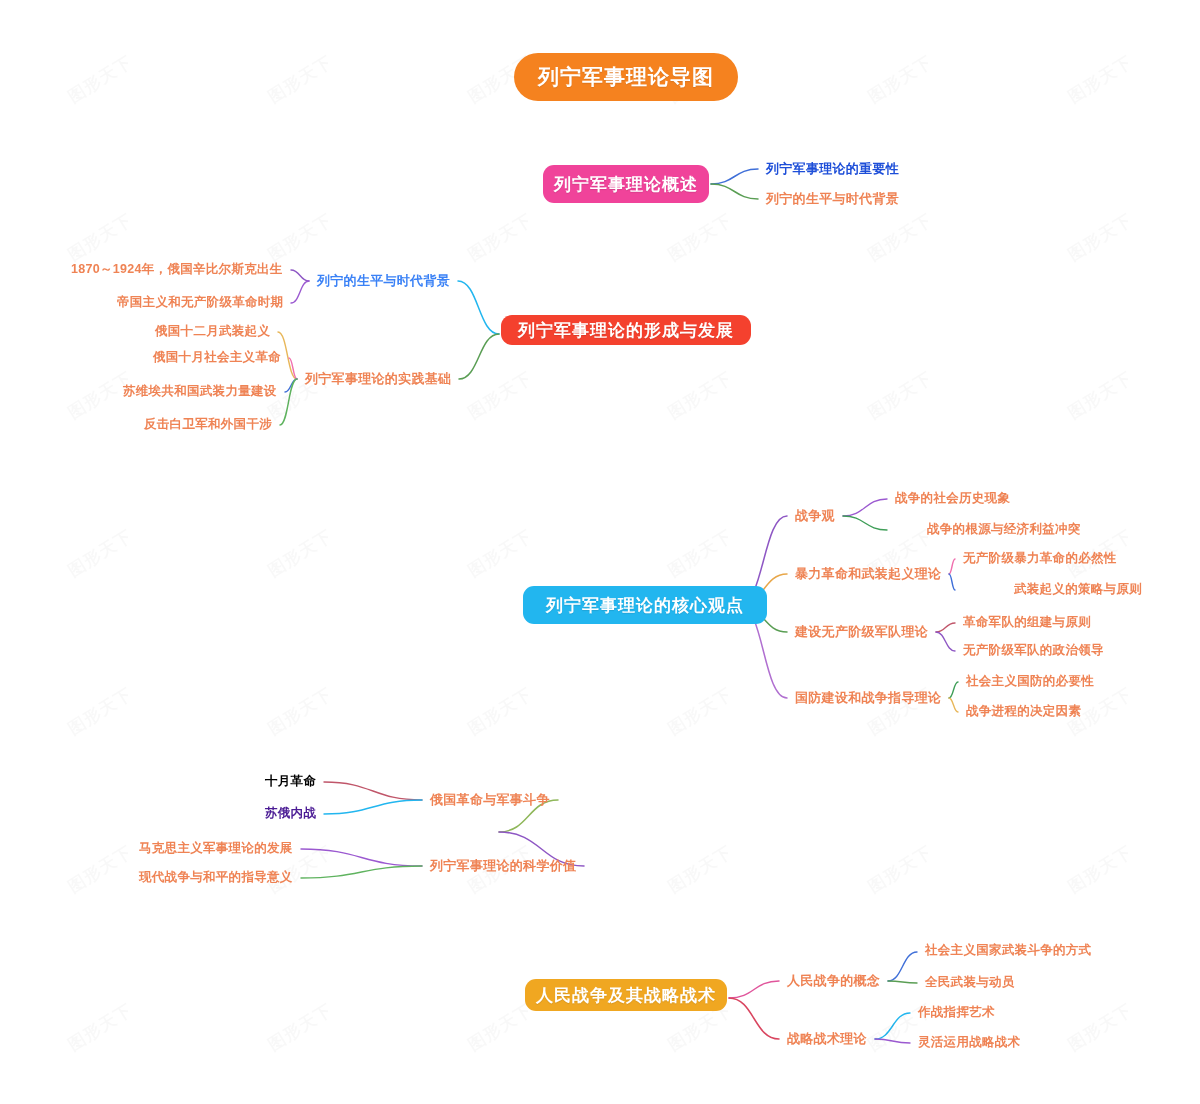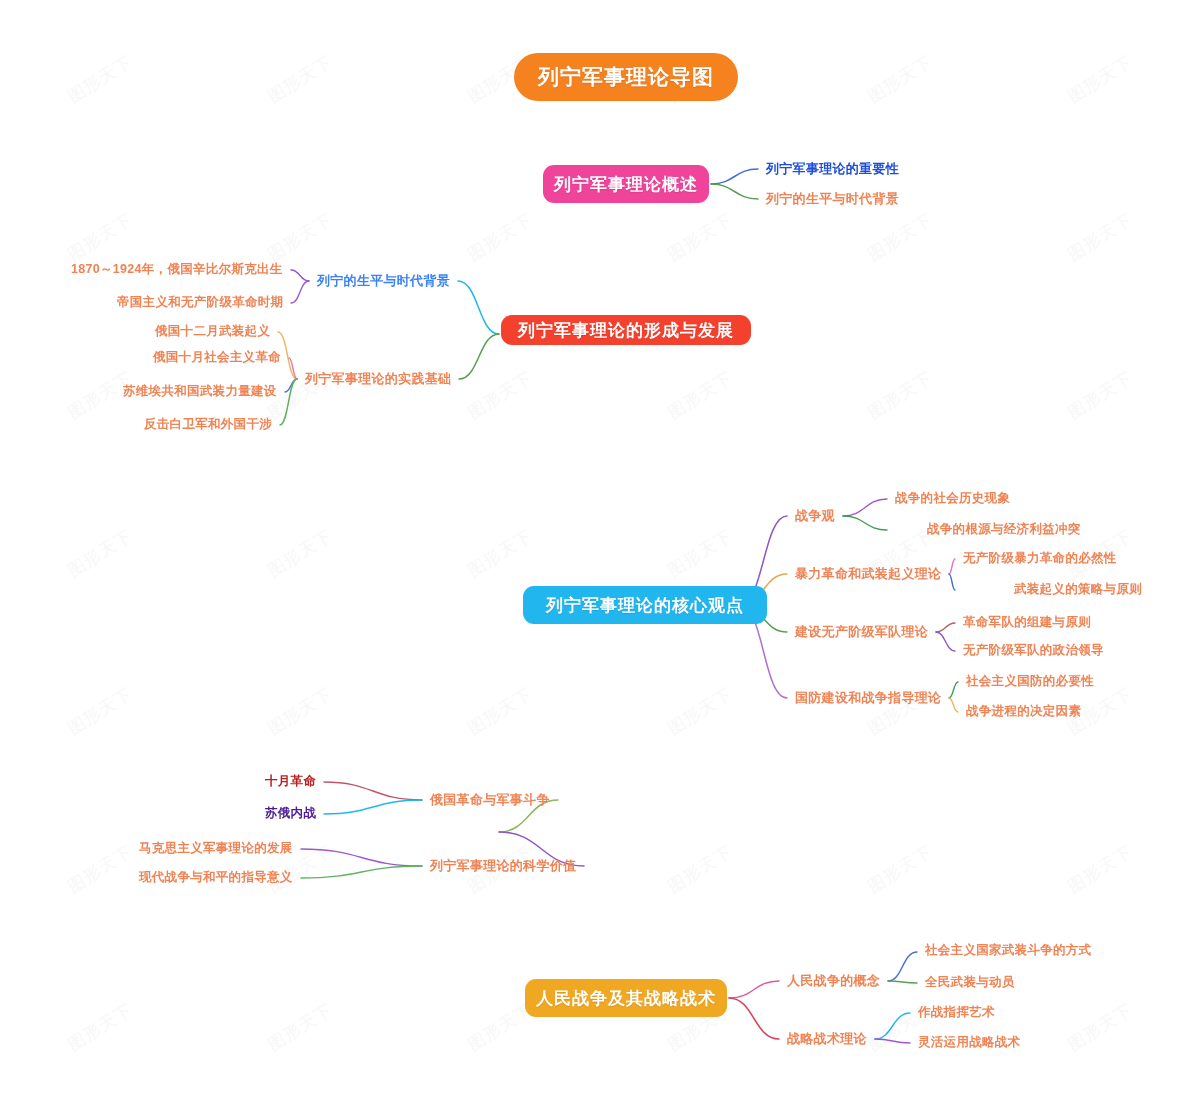--- a/index.html
+++ b/index.html
@@ -215,26 +215,26 @@
     <div class="leaf right l1" style="color: rgb(239, 131, 84); left: 795px; top: 567px;">暴力革命和武装起义理论</div>
     <div class="leaf right" style="color: rgb(239, 131, 84); left: 963px; top: 552px;">无产阶级暴力革命的必然性</div>
     <div class="leaf right" style="color: rgb(239, 131, 84); left: 974px; top: 583px; margin-left: 40px;">武装起义的策略与原则</div>
     <div class="leaf right l1" style="color: rgb(239, 131, 84); left: 795px; top: 625px;">建设无产阶级军队理论</div>
     <div class="leaf right" style="color: rgb(239, 131, 84); left: 963px; top: 616px;">革命军队的组建与原则</div>
     <div class="leaf right" style="color: rgb(239, 131, 84); left: 963px; top: 644px;">无产阶级军队的政治领导</div>
     <div class="leaf right l1" style="color: rgb(239, 131, 84); left: 795px; top: 691px;">国防建设和战争指导理论</div>
     <div class="leaf right" style="color: rgb(239, 131, 84); left: 966px; top: 675px;">社会主义国防的必要性</div>
     <div class="leaf right" style="color: rgb(239, 131, 84); left: 966px; top: 705px;">战争进程的决定因素</div>
     <div class="leaf right l1" style="color: rgb(239, 131, 84); left: 430px; top: 793px;">俄国革命与军事斗争</div>
-    <div class="leaf right" style="color: #b91c1c; left: 265px; top: 775px;">十月革命</div>
+    <div class="leaf right" style="color: #000000; left: 265px; top: 775px;">十月革命</div>
     <div class="leaf right" style="color: #4c1d95; left: 265px; top: 807px;">苏俄内战</div>
     <div class="leaf right l1" style="color: rgb(239, 131, 84); left: 430px; top: 859px;">列宁军事理论的科学价值</div>
     <div class="leaf right" style="color: rgb(239, 131, 84); left: 139px; top: 842px;">马克思主义军事理论的发展</div>
     <div class="leaf right" style="color: rgb(239, 131, 84); left: 139px; top: 871px;">现代战争与和平的指导意义</div>
-    <div class="node main" style="background: rgb(240, 167, 33); height: 38px; left: 525px; top: 979px; width: 202px;">
+    <div class="node main" style="background: rgb(240, 167, 33); height: 32px; left: 525px; top: 979px; width: 202px;">
       <span>人民战争及其战略战术</span>
     </div>
     <div class="leaf right l1" style="color: rgb(239, 131, 84); left: 787px; top: 974px;">人民战争的概念</div>
     <div class="leaf right" style="color: rgb(239, 131, 84); left: 925px; top: 945px; font-family: Liberation Mono, monospace;">社会主义国家武装斗争的方式</div>
     <div class="leaf right" style="color: rgb(239, 131, 84); left: 925px; top: 976px;">全民武装与动员</div>
     <div class="leaf right l1" style="color: rgb(239, 131, 84); left: 787px; top: 1032px;">战略战术理论</div>
     <div class="leaf right" style="color: rgb(239, 131, 84); left: 918px; top: 1006px;">作战指挥艺术</div>
     <div class="leaf right" style="color: rgb(239, 131, 84); left: 918px; top: 1036px;">灵活运用战略战术</div>
   </div>
 

